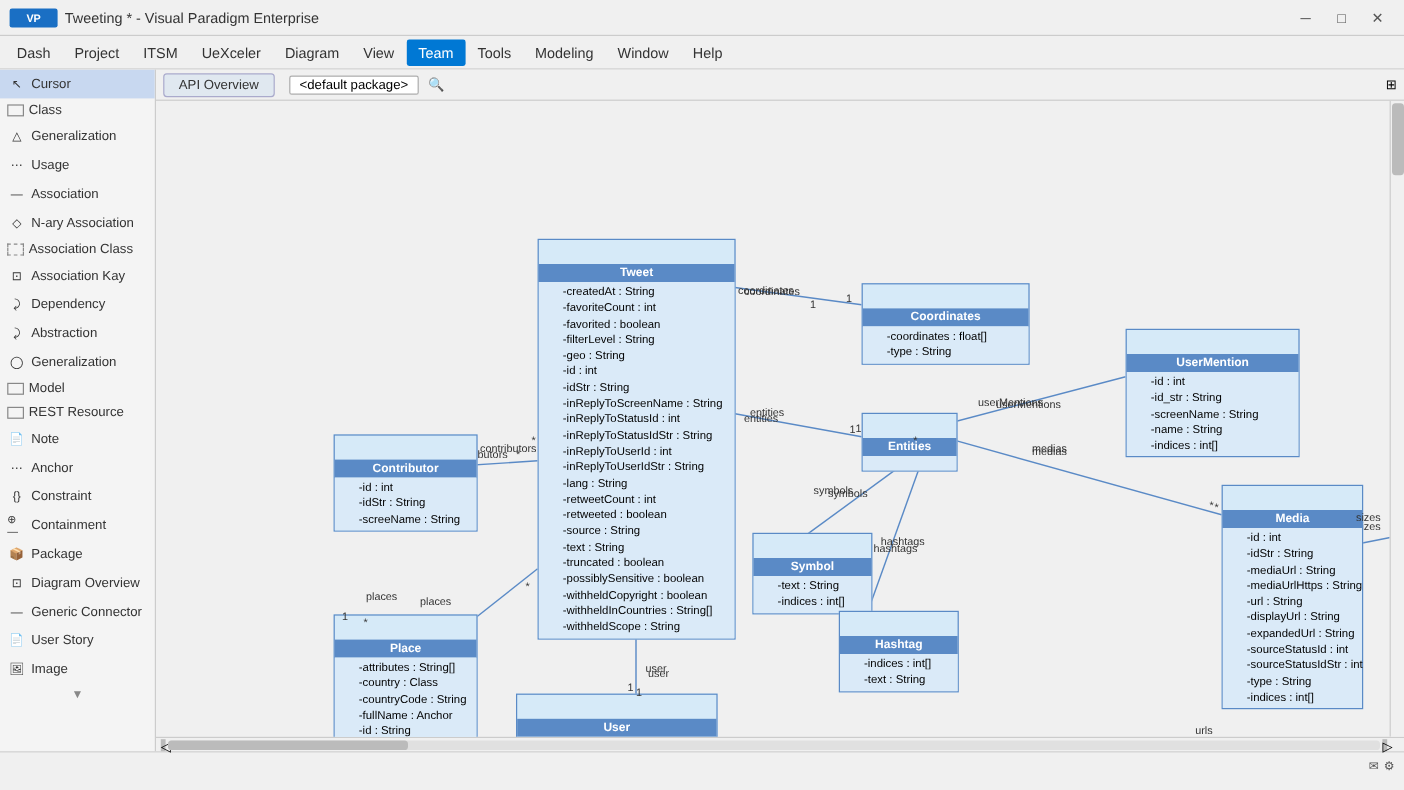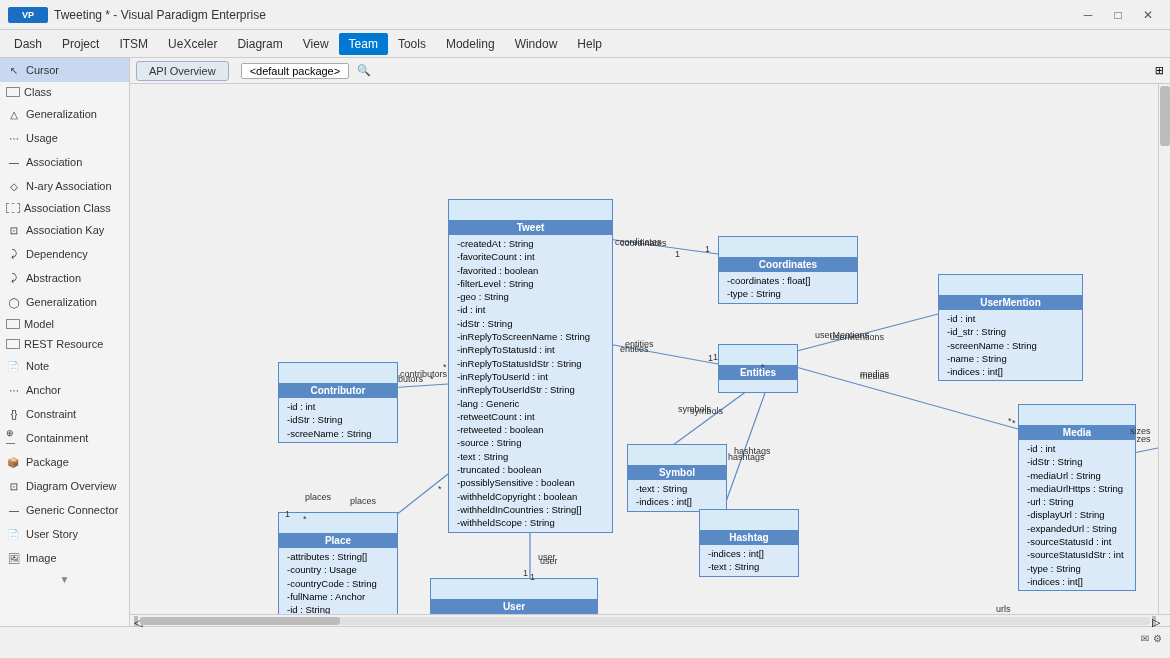--- a/index.html
+++ b/index.html
@@ -112,21 +112,21 @@
     .uml-class-header {
       background: #5a8ac6;
       color: white;
       text-align: center;
       font-weight: bold;
       padding: 2px 4px;
       font-size: 10px;
       margin-top: 20px;
     }
     .uml-class-body {
-      padding: 2px 8px;
+      padding: 2px 20px;
       background: #daeaf8;
       line-height: 1.4;
       font-size: 9.5px;
     }
     .uml-attr { white-space: nowrap; }
 
     
     #connections-svg {
       position: absolute;
       top: 0; left: 0;
@@ -366,21 +366,21 @@
             <div class="uml-attr">-favorited : boolean</div>
             <div class="uml-attr">-filterLevel : String</div>
             <div class="uml-attr">-geo : String</div>
             <div class="uml-attr">-id : int</div>
             <div class="uml-attr">-idStr : String</div>
             <div class="uml-attr">-inReplyToScreenName : String</div>
             <div class="uml-attr">-inReplyToStatusId : int</div>
             <div class="uml-attr">-inReplyToStatusIdStr : String</div>
             <div class="uml-attr">-inReplyToUserId : int</div>
             <div class="uml-attr">-inReplyToUserIdStr : String</div>
-            <div class="uml-attr">-lang : Generic</div>
+            <div class="uml-attr">-lang : String</div>
             <div class="uml-attr">-retweetCount : int</div>
             <div class="uml-attr">-retweeted : boolean</div>
             <div class="uml-attr">-source : String</div>
             <div class="uml-attr">-text : String</div>
             <div class="uml-attr">-truncated : boolean</div>
             <div class="uml-attr">-possiblySensitive : boolean</div>
             <div class="uml-attr">-withheldCopyright : boolean</div>
             <div class="uml-attr">-withheldInCountries : String[]</div>
             <div class="uml-attr">-withheldScope : String</div>
           </div>
@@ -454,21 +454,21 @@
 
         <div class="uml-class" style="left:1038px;top:345px;width:58px;">
           <div class="uml-class-header">Size</div>
           <div class="uml-class-body" style="min-height:12px;"></div>
         </div>
 
         <div class="uml-class" style="left:148px;top:428px;width:120px;">
           <div class="uml-class-header">Place</div>
           <div class="uml-class-body">
             <div class="uml-attr">-attributes : String[]</div>
-            <div class="uml-attr">-country : Usage</div>
+            <div class="uml-attr">-country : Class</div>
             <div class="uml-attr">-countryCode : String</div>
             <div class="uml-attr">-fullName : Anchor</div>
             <div class="uml-attr">-id : String</div>
             <div class="uml-attr">-name : String</div>
             <div class="uml-attr">-placeType : String</div>
 
           </div>
         </div>
 
         <div class="uml-class" style="left:300px;top:494px;width:168px;">

